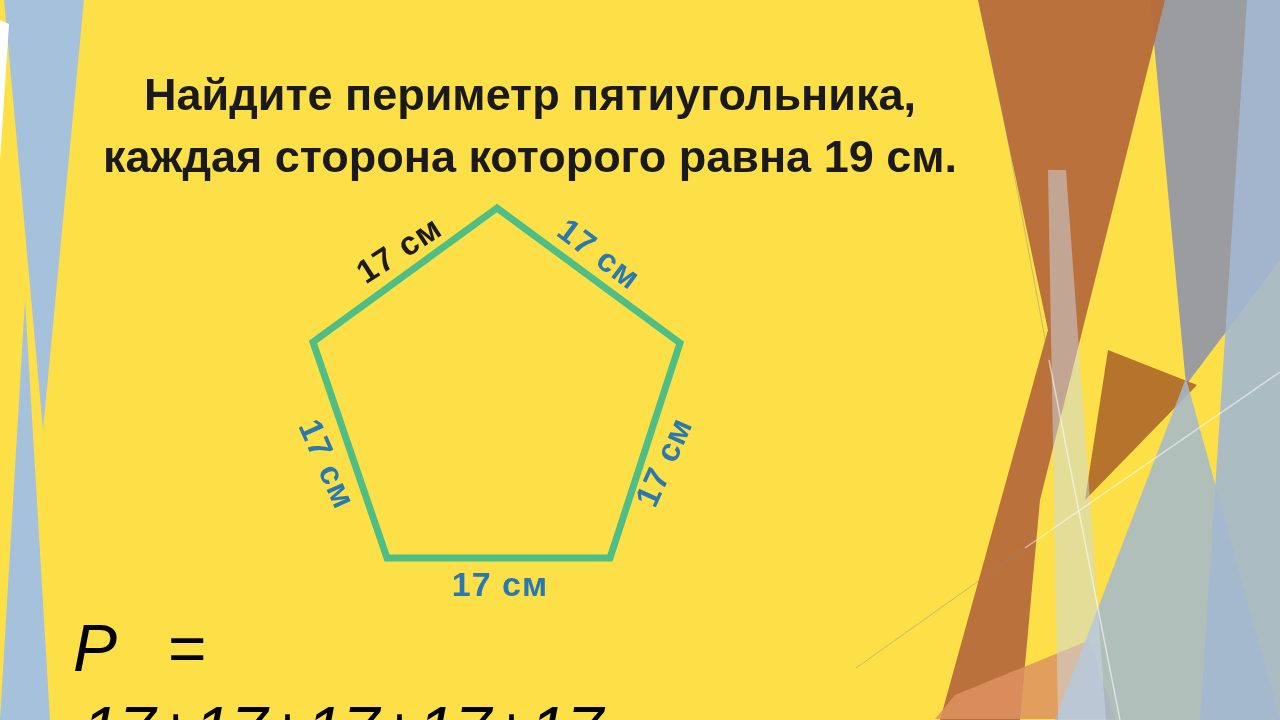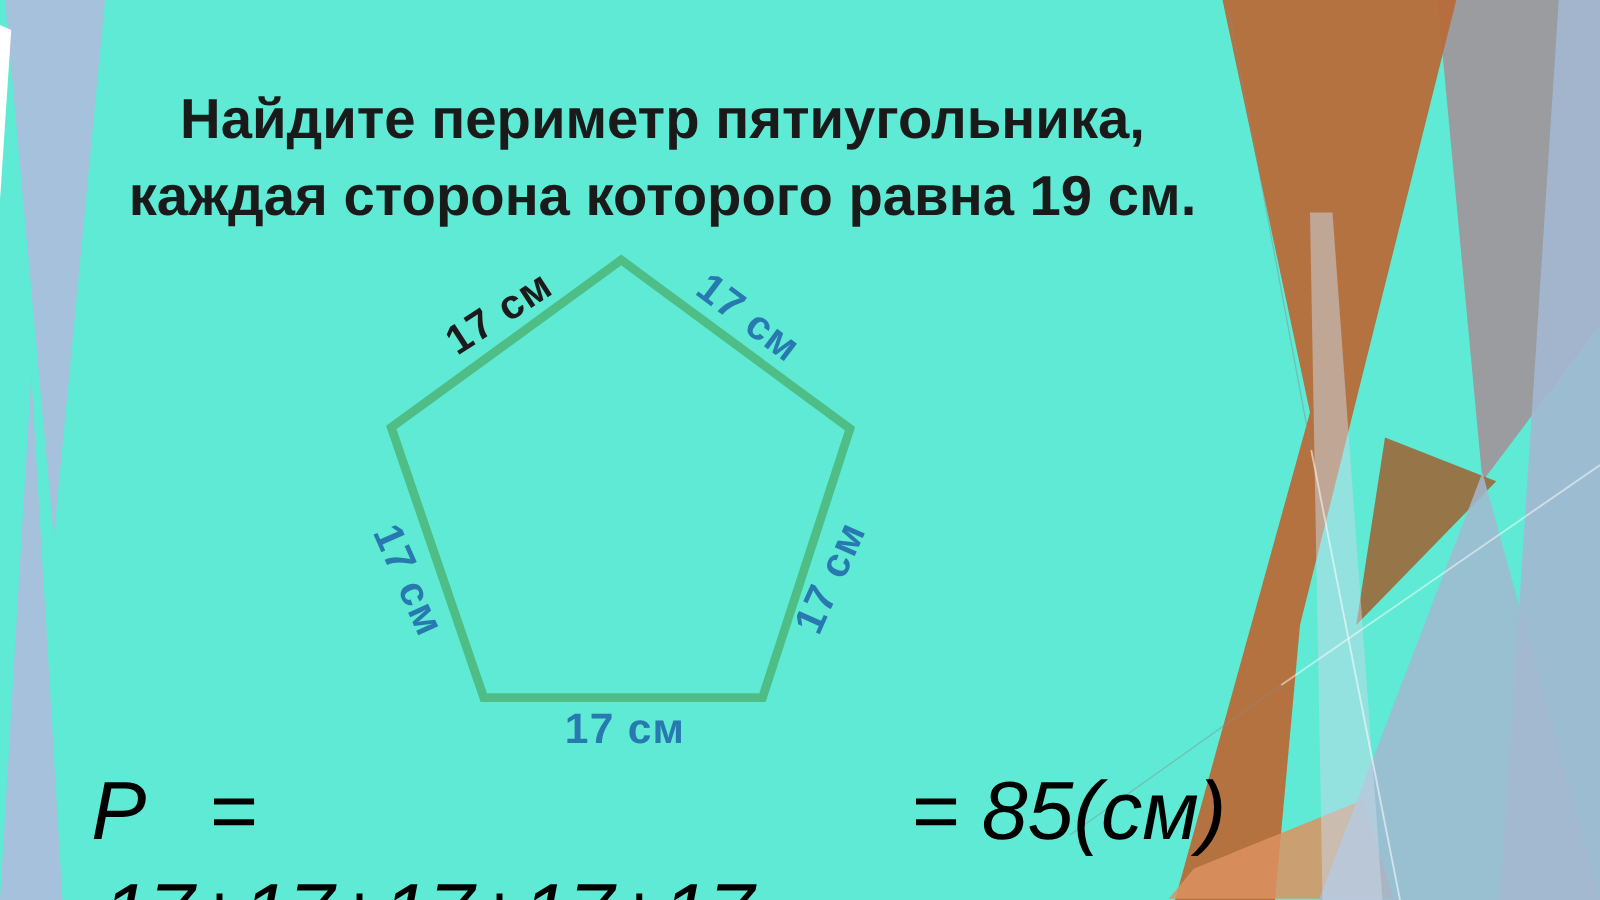--- a/index.html
+++ b/index.html
@@ -1,17 +1,17 @@
 <!DOCTYPE html>
 <html><head>
 <meta charset="utf-8">
 <style>
   html,body{margin:0;padding:0;background:#e8e8e8;}
   .slide{
-    position:relative;width:1280px;height:720px;background:#5eead4;
+    position:relative;width:1280px;height:720px;background:#fde047;
     overflow:hidden;font-family:"Liberation Sans",sans-serif;
   }
   .decor{position:absolute;left:0;top:0;width:1280px;height:720px;pointer-events:none;}
   .title{
     position:absolute;left:40px;top:64px;width:980px;
     text-align:center;font-weight:700;font-size:45px;line-height:62px;
     color:#1a1a1a;letter-spacing:0px;
   }
   .figure{position:absolute;left:0;top:0;width:1280px;height:720px;}
   .figure svg{position:absolute;left:0;top:0;}
@@ -73,17 +73,16 @@
     </svg>
     <div class="lbl lbl-black lbl-tl">17 см</div>
     <div class="lbl lbl-tr">17 см</div>
     <div class="lbl lbl-l">17 см</div>
     <div class="lbl lbl-r">17 см</div>
     <div class="lbl lbl-b">17 см</div>
   </div>
 
   <div class="formula">
     <span class="lhs">P=</span>
-    <span class="rhs">= 85(см)</span>
   </div>
   <div class="expansion">17+17+17+17+17</div>
 
 </div>
 
 </body></html>

